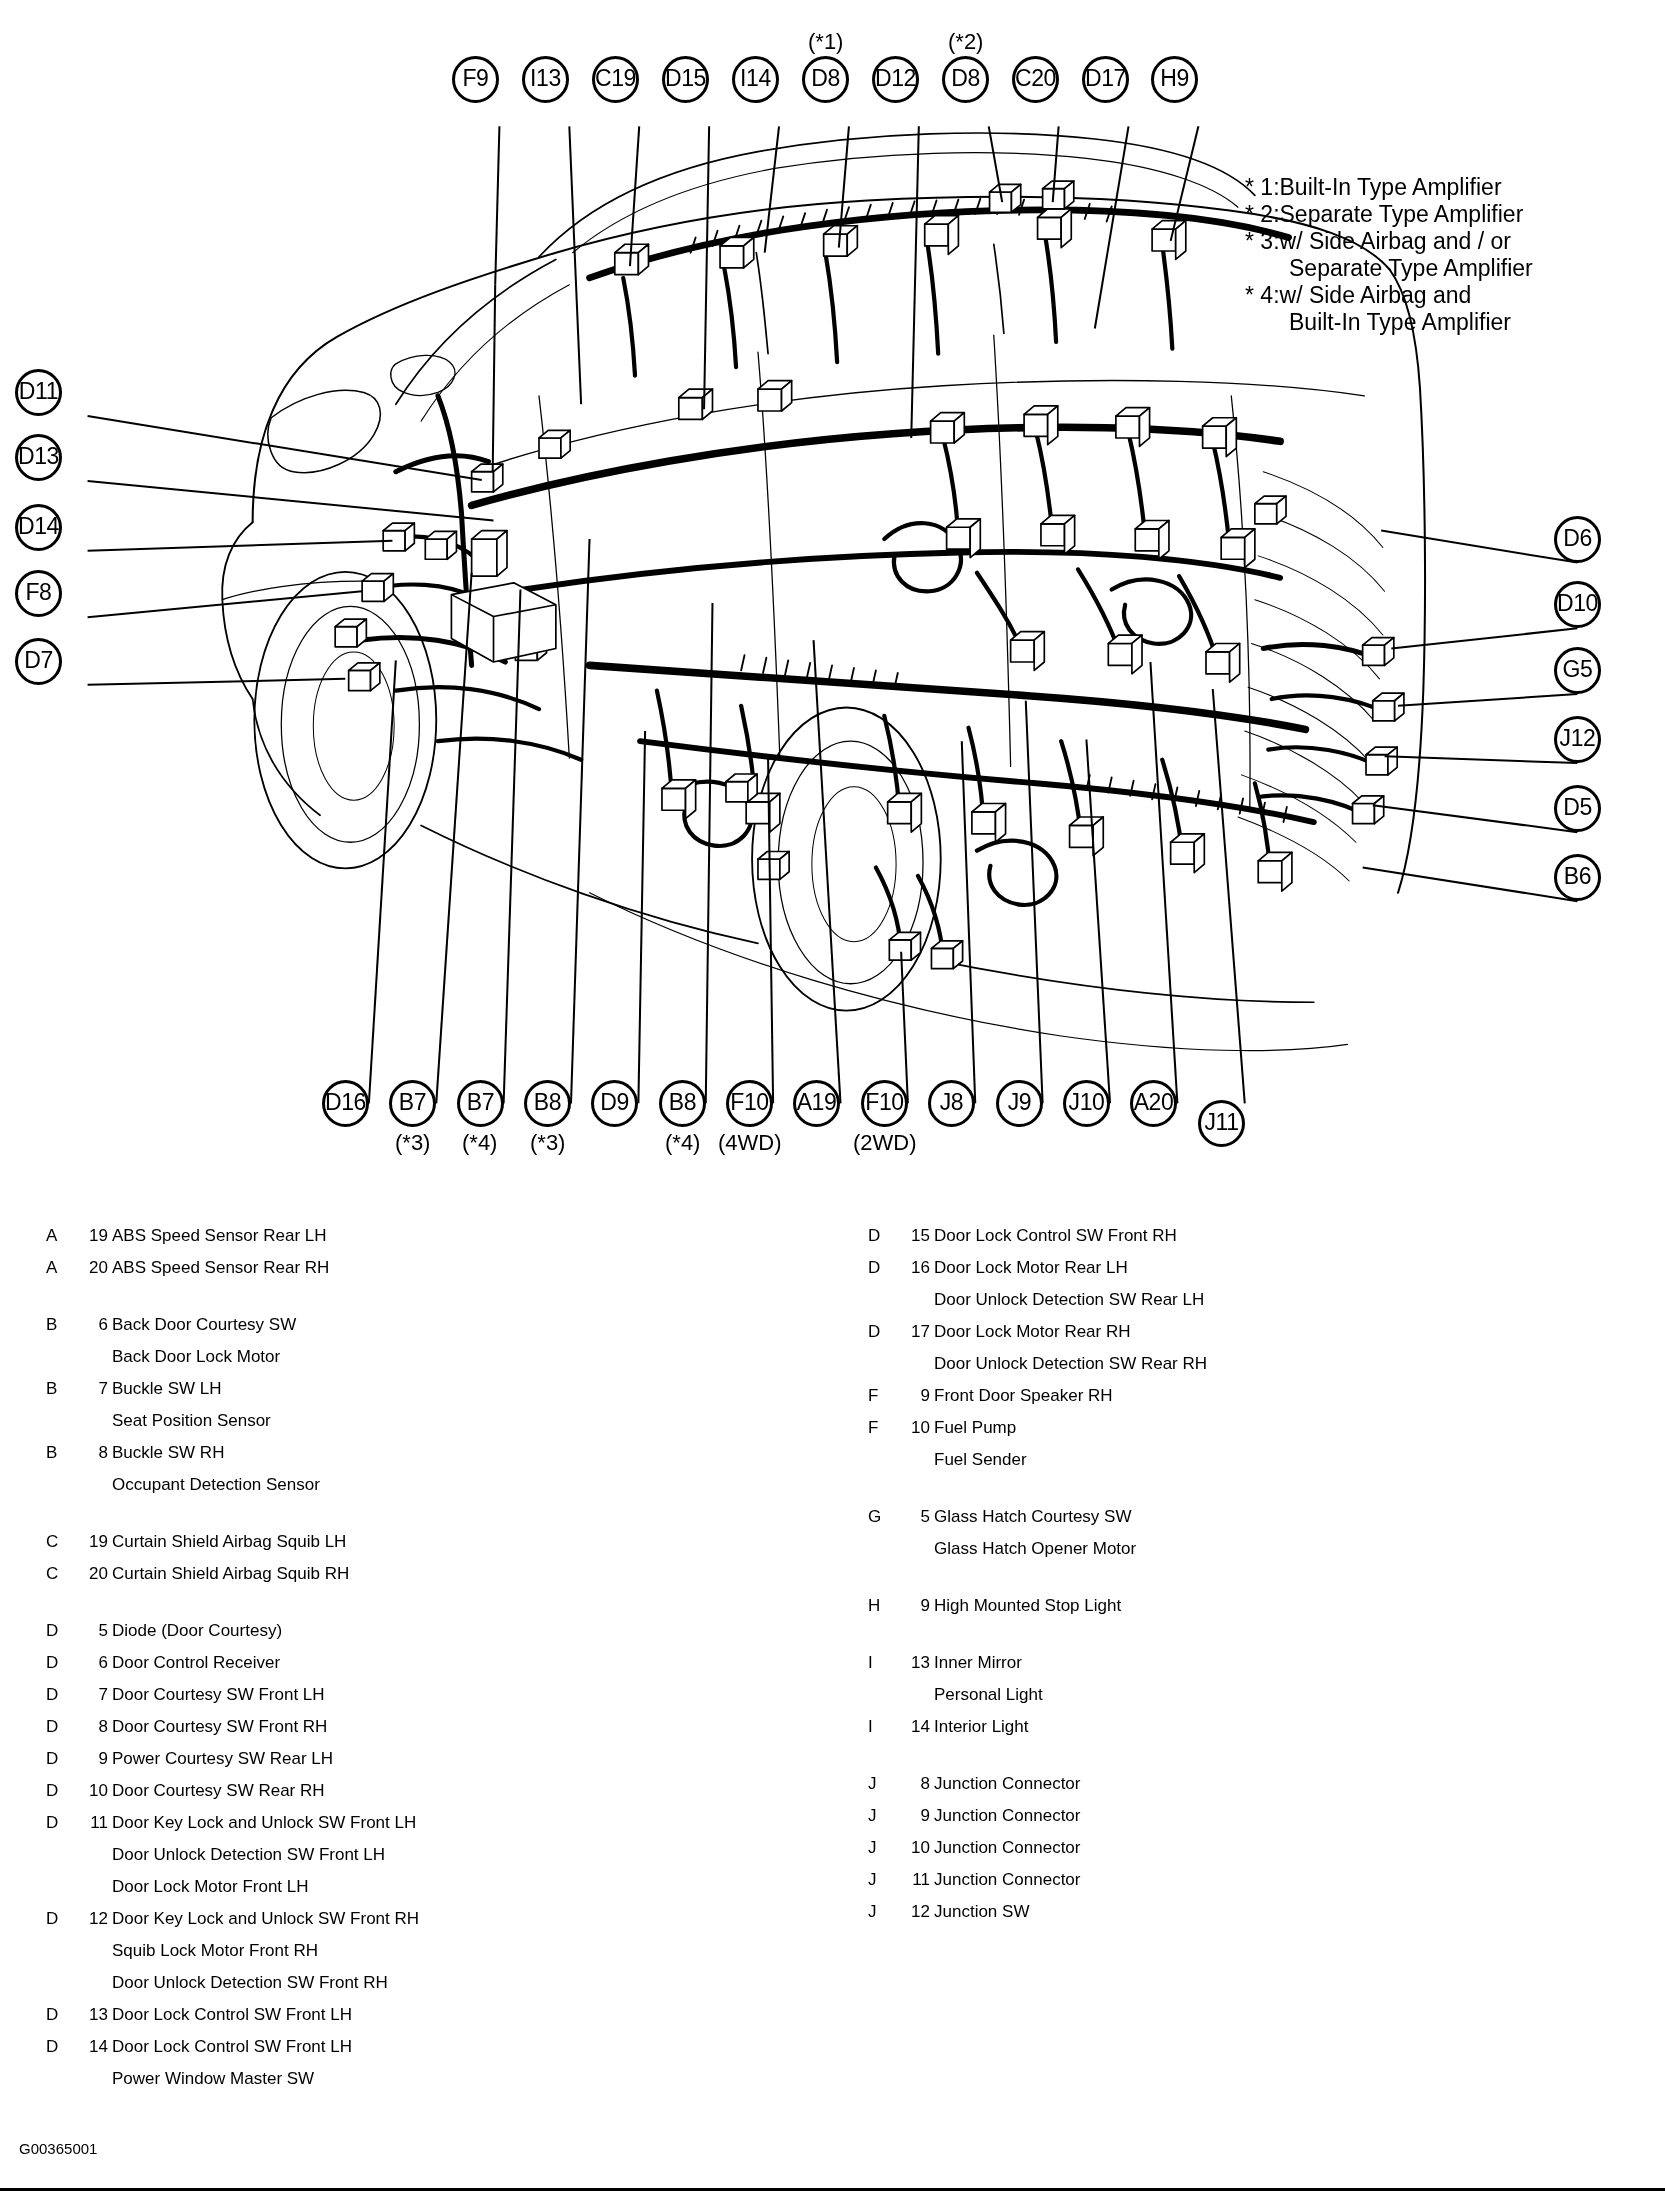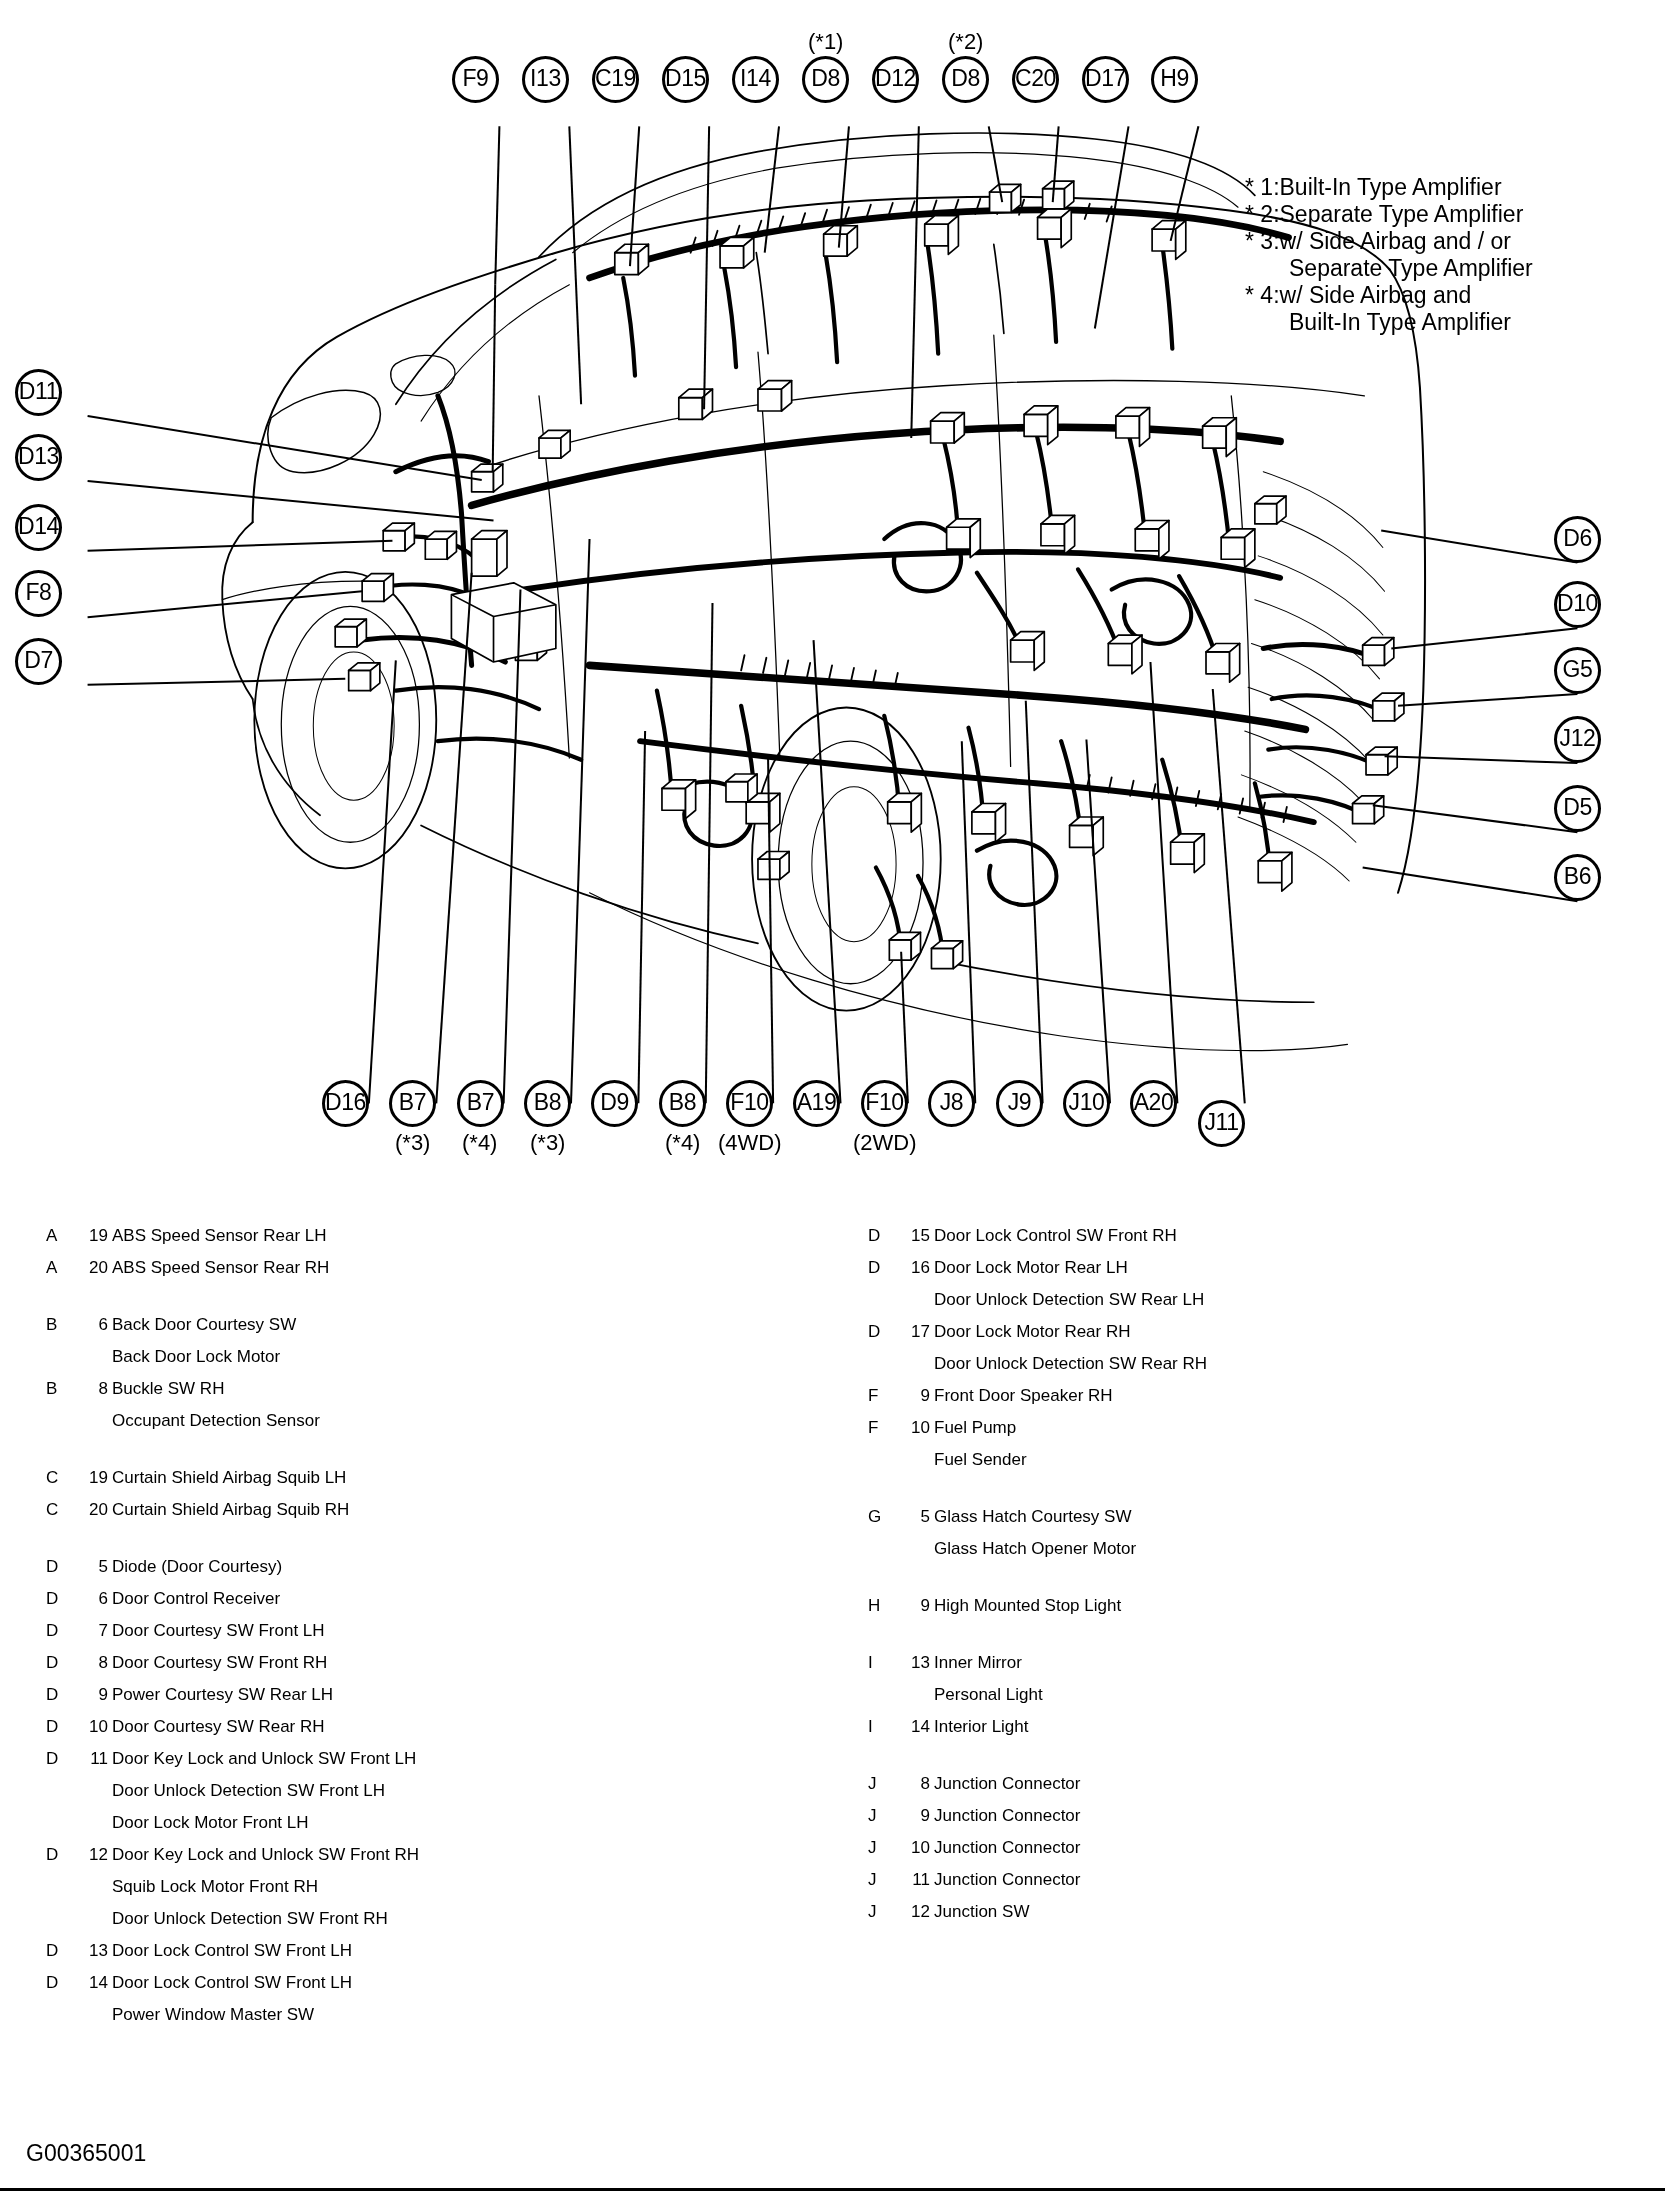--- a/index.html
+++ b/index.html
@@ -101,23 +101,23 @@
   .legend-desc { display: inline-block; }
   .legend-sub {
     display: block;
     padding-left: 66px;
     white-space: nowrap;
   }
 
   
   #figure-id {
     position: absolute;
-    left: 26px;
+    left: 19px;
     top: 2140px;
-    font-size: 23px;
+    font-size: 15px;
     z-index: 40;
   }
 
   
   #bottom-rule {
     position: absolute;
     left: 0;
     top: 2188px;
     width: 1665px;
     height: 2.5px;
@@ -731,20 +731,27 @@
       </div>
       <div class="legend-entry spaced">
         <div class="legend-row">
           <span class="legend-code"><span class="cl">B</span><span class="cn">6</span></span>
           <span class="legend-desc">Back Door Courtesy SW</span>
         </div>
         <div class="legend-sub">Back Door Lock Motor</div>
       </div>
       <div class="legend-entry">
         <div class="legend-row">
+          <span class="legend-code"><span class="cl">B</span><span class="cn">7</span></span>
+          <span class="legend-desc">Buckle SW LH</span>
+        </div>
+        <div class="legend-sub">Seat Position Sensor</div>
+      </div>
+      <div class="legend-entry">
+        <div class="legend-row">
           <span class="legend-code"><span class="cl">B</span><span class="cn">8</span></span>
           <span class="legend-desc">Buckle SW RH</span>
         </div>
         <div class="legend-sub">Occupant Detection Sensor</div>
       </div>
       <div class="legend-entry spaced">
         <div class="legend-row">
           <span class="legend-code"><span class="cl">C</span><span class="cn">19</span></span>
           <span class="legend-desc">Curtain Shield Airbag Squib LH</span>
         </div>

